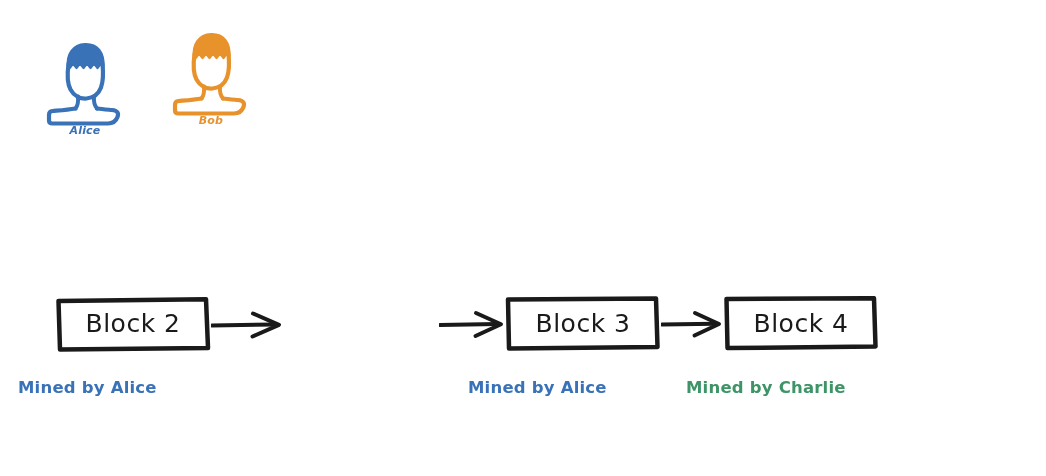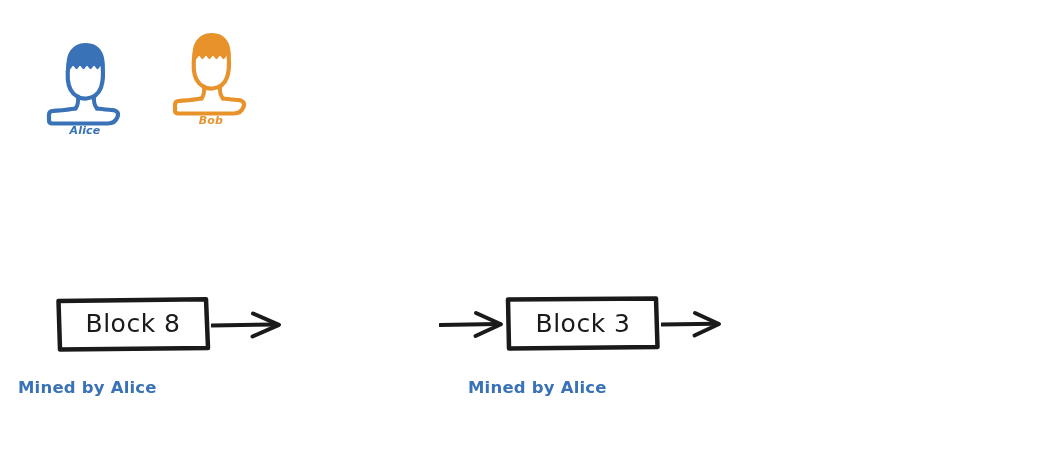--- a/index.html
+++ b/index.html
@@ -153,21 +153,21 @@
 
 
 
   <div id="chain">
 
     <div class="block-wrap" id="block-1">
       <div class="block-box">
         <svg viewBox="0 0 156 56" width="156" height="56" aria-hidden="true">
           <path d="M3.5 5 L151 3.2 L153 52 L5 53.5 Z" fill="#ffffff" stroke="#1a1a1a" stroke-width="4.5" stroke-linejoin="round" stroke-linecap="round"></path>
         </svg>
-        <span class="block-label">Block 8</span>
+        <span class="block-label">Block 2</span>
       </div>
       <div class="miner" style="color: rgb(58, 114, 184);">Mined by Alice</div>
     </div>
 
     <div class="arrow" id="arrow-1">
       <svg viewBox="0 0 72 30" width="72" height="30" aria-hidden="true">
         <path d="M1 15.5 L64 14.5" fill="none" stroke="#1a1a1a" stroke-width="4" stroke-linecap="round"></path>
         <path d="M42 3.5 L68 14.8 L41.5 26.5" fill="none" stroke="#1a1a1a" stroke-width="4" stroke-linecap="round" stroke-linejoin="round"></path>
       </svg>
     </div>
@@ -190,15 +190,24 @@
       <div class="miner" style="color: rgb(58, 114, 184);">Mined by Alice</div>
     </div>
 
     <div class="arrow" id="arrow-3">
       <svg viewBox="0 0 62 30" width="62" height="30" aria-hidden="true">
         <path d="M1 14.5 L54 13.8" fill="none" stroke="#1a1a1a" stroke-width="4" stroke-linecap="round"></path>
         <path d="M34 3 L58 14 L33.5 25.5" fill="none" stroke="#1a1a1a" stroke-width="4" stroke-linecap="round" stroke-linejoin="round"></path>
       </svg>
     </div>
 
+    <div class="block-wrap" id="block-4">
+      <div class="block-box">
+        <svg viewBox="0 0 156 56" width="156" height="56" aria-hidden="true">
+          <path d="M3.5 3 L151 2.2 L152.5 50.5 L4.5 52 Z" fill="#ffffff" stroke="#1a1a1a" stroke-width="4.5" stroke-linejoin="round" stroke-linecap="round"></path>
+        </svg>
+        <span class="block-label">Block 4</span>
+      </div>
+      <div class="miner" style="color: rgb(61, 148, 102);">Mined by Charlie</div>
+    </div>
 
   </div>
 </div>
 
 </body></html>

